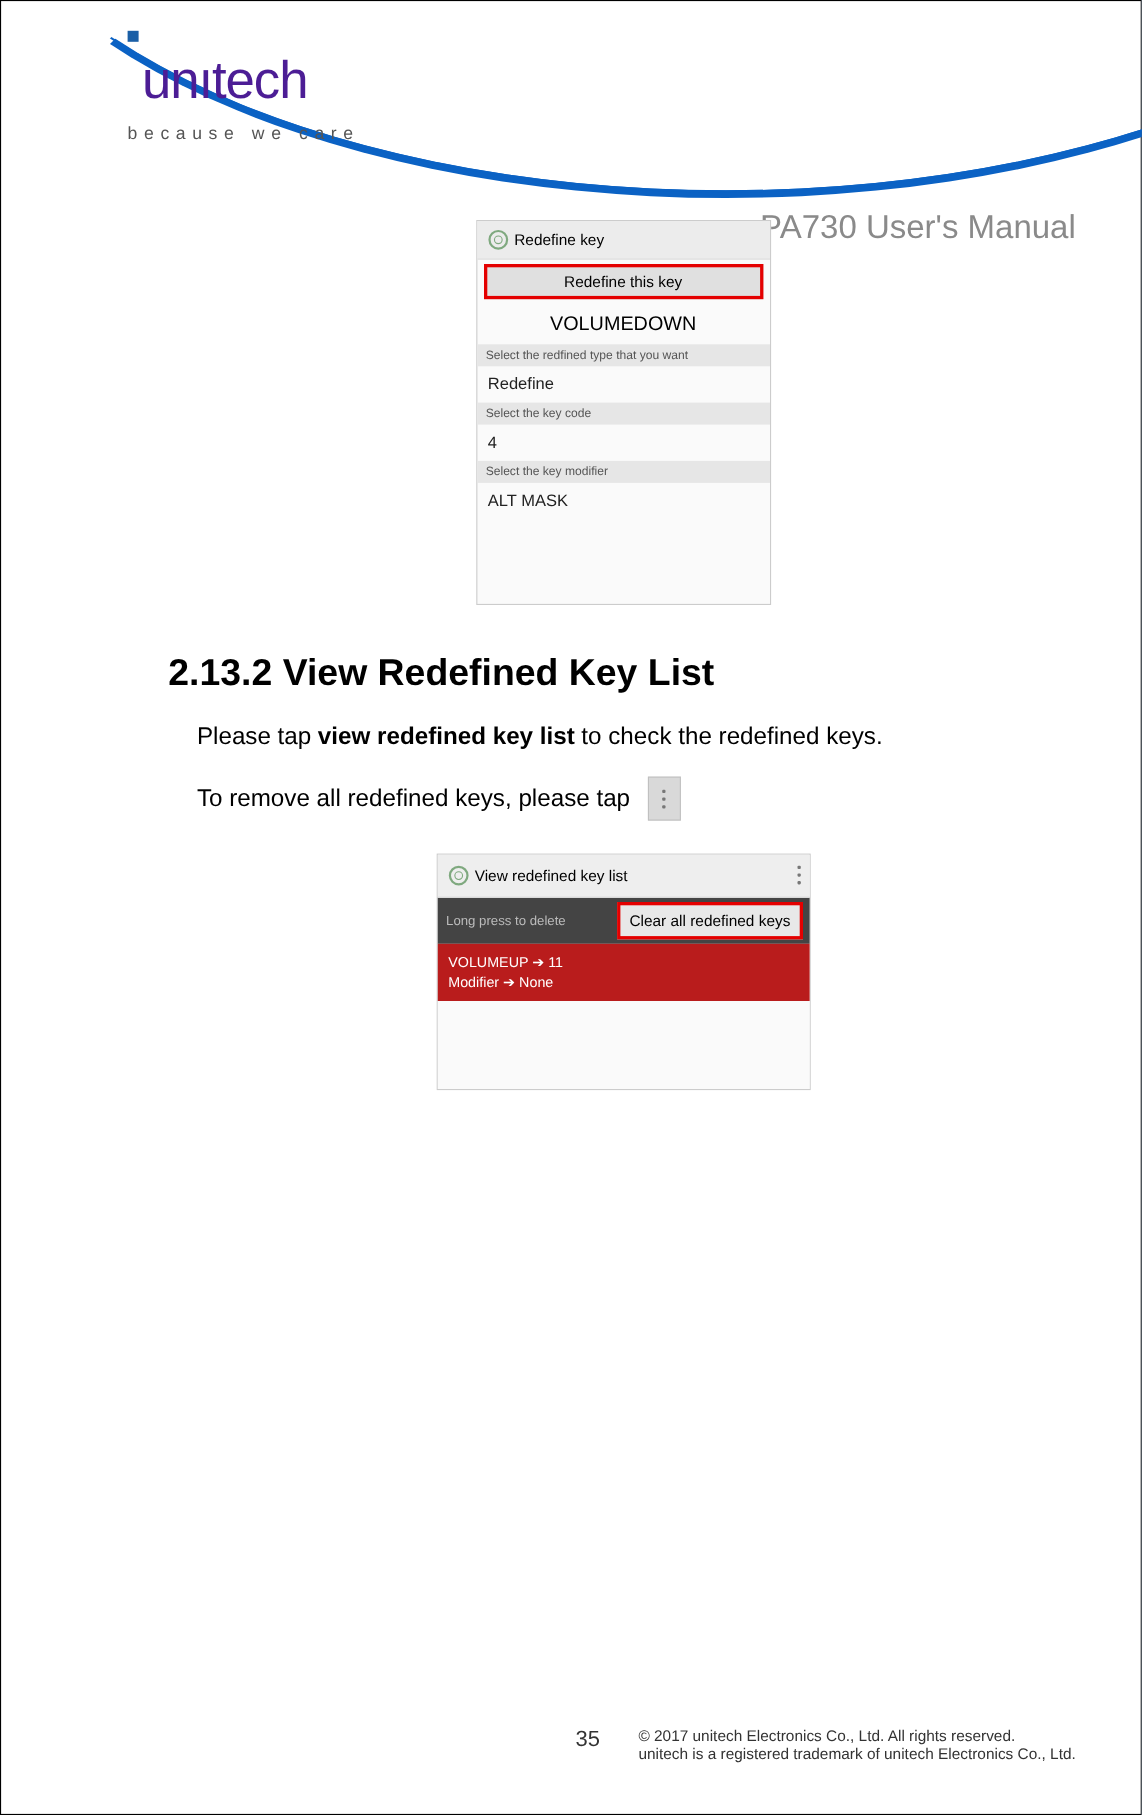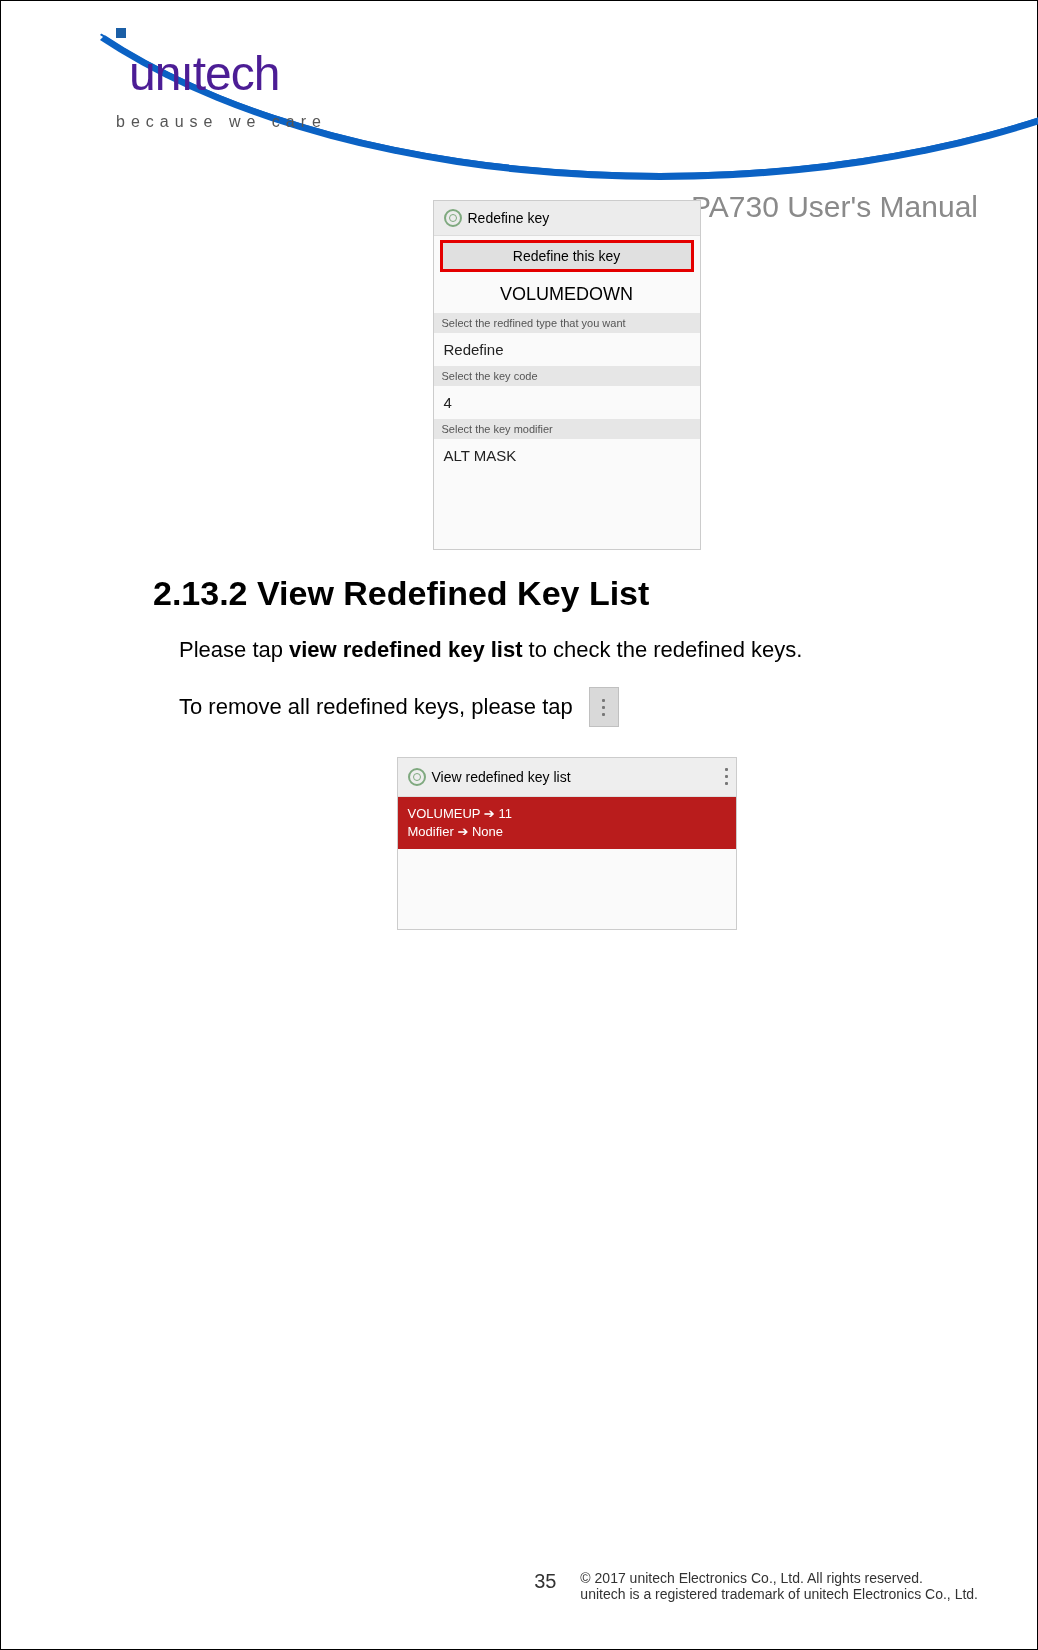--- a/index.html
+++ b/index.html
@@ -92,21 +92,21 @@
     font-size: 22px;
     color: #000;
     margin-bottom: 40px;
   }
   .step-line b { font-weight: bold; }
 
   
   .shot {
     width: 268px;
     height: 350px;
-    margin: 0 auto 24px;
+    margin: 0 auto 43px;
     border: 1px solid #ccc;
     background: #fafafa;
     font-size: 14px;
   }
   .shot-title {
     display:flex; align-items:center; gap:6px;
     background:#ececec;
     padding:8px 10px;
     border-bottom:1px solid #ddd;
   }
@@ -189,21 +189,21 @@
     position:absolute;
     bottom: 48px;
     right: 60px;
     text-align: left;
     font-size:14px;
     color:#333;
   }
   .footer .pg {
     display:inline-block;
     font-size:20px;
-    margin-right:20px;
+    margin-right:31px;
     vertical-align:top;
   }
   .footer .ft {
     display:inline-block;
     vertical-align:top;
   }
 </style>
 </head>
 <body>
 
@@ -264,20 +264,24 @@
       <span class="gear"></span>
       <span>View redefined key list</span>
       <span class="shot2-more">
         <span class="dots3">
             <span></span>
             <span></span>
             <span></span>
           </span>
       </span>
     </div>
+    <div class="shot2-row2">
+      <span class="hint">Long press to delete</span>
+      <span class="clear-box">Clear all redefined keys</span>
+    </div>
     <div class="map-row">
       <span>VOLUMEUP</span>
       <span class="arrow"> ➔ </span>
       <span>11</span><br>
       <span>Modifier</span>
       <span class="arrow"> ➔ </span>
       <span>None</span>
     </div>
     <div class="shot2-empty"></div>
   </div>

